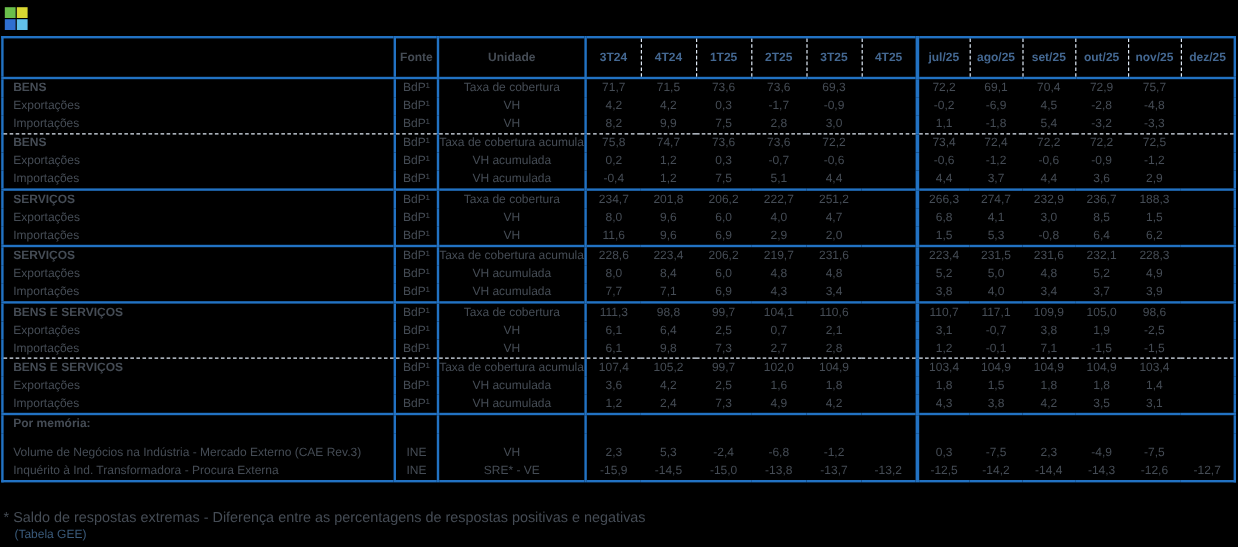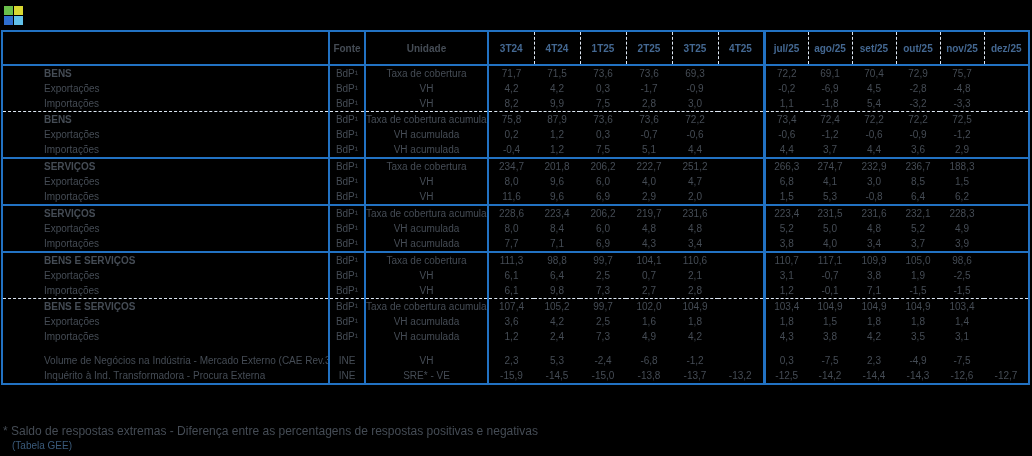--- a/index.html
+++ b/index.html
@@ -28,21 +28,21 @@
   }
   th,td{
     font:10px/15px "Liberation Sans",sans-serif;
     color:var(--text);
     padding:0;margin:0;text-align:center;height:15px;
     overflow:hidden;white-space:nowrap;
   }
   thead th{height:34px;border-bottom:2px solid var(--border);font-weight:bold;}
   thead th.pcol{color:var(--header-text);}
   thead th.pcol:not(.p5):not(.p11){border-right:1px dashed var(--dotted);}
-  .label-col{text-align:left;padding-left:41px;}
+  .label-col{text-align:left;padding-left:8px;}
   .fonte-col{border-left:2px solid var(--border);border-right:2px solid var(--border);}
   .unidade-col{border-right:2px solid var(--border);}
   .p5{border-right:3px solid var(--border);}
   tr.sep-dotted td{border-top:1px dashed var(--dotted);}
   tr.sep-solid td{border-top:2px solid var(--border);margin-left:41px;}
   td.bold, th.bold{font-weight:bold;}
   tr.spacer td{height:9px;line-height:9px;}
   tr.memo-title td, tr.memo-sub td{height:16px;}
   .footnote{
     position:absolute;left:3px;top:424px;
@@ -150,21 +150,21 @@
         <td class="pcol p8">5,4</td>
         <td class="pcol p9">-3,2</td>
         <td class="pcol p10">-3,3</td>
         <td class="pcol p11"></td>
       </tr>
       <tr class="sep-dotted">
         <td class="label-col bold">BENS</td>
         <td class="fonte-col">BdP¹</td>
         <td class="unidade-col">Taxa de cobertura acumulada</td>
         <td class="pcol p0">75,8</td>
-        <td class="pcol p1">87,9</td>
+        <td class="pcol p1">74,7</td>
         <td class="pcol p2">73,6</td>
         <td class="pcol p3">73,6</td>
         <td class="pcol p4">72,2</td>
         <td class="pcol p5"></td>
         <td class="pcol p6">73,4</td>
         <td class="pcol p7">72,4</td>
         <td class="pcol p8">72,2</td>
         <td class="pcol p9">72,2</td>
         <td class="pcol p10">72,5</td>
         <td class="pcol p11"></td>
@@ -398,20 +398,37 @@
         <td class="pcol p1">2,4</td>
         <td class="pcol p2">7,3</td>
         <td class="pcol p3">4,9</td>
         <td class="pcol p4">4,2</td>
         <td class="pcol p5"></td>
         <td class="pcol p6">4,3</td>
         <td class="pcol p7">3,8</td>
         <td class="pcol p8">4,2</td>
         <td class="pcol p9">3,5</td>
         <td class="pcol p10">3,1</td>
+        <td class="pcol p11"></td>
+      </tr>
+      <tr class="sep-solid memo-title">
+        <td class="label-col bold">Por memória:</td>
+        <td class="fonte-col"></td>
+        <td class="unidade-col"></td>
+        <td class="pcol p0"></td>
+        <td class="pcol p1"></td>
+        <td class="pcol p2"></td>
+        <td class="pcol p3"></td>
+        <td class="pcol p4"></td>
+        <td class="pcol p5"></td>
+        <td class="pcol p6"></td>
+        <td class="pcol p7"></td>
+        <td class="pcol p8"></td>
+        <td class="pcol p9"></td>
+        <td class="pcol p10"></td>
         <td class="pcol p11"></td>
       </tr>
       <tr class="spacer">
         <td class="label-col bold"></td>
         <td class="fonte-col"></td>
         <td class="unidade-col"></td>
         <td class="pcol p0"></td>
         <td class="pcol p1"></td>
         <td class="pcol p2"></td>
         <td class="pcol p3"></td>

